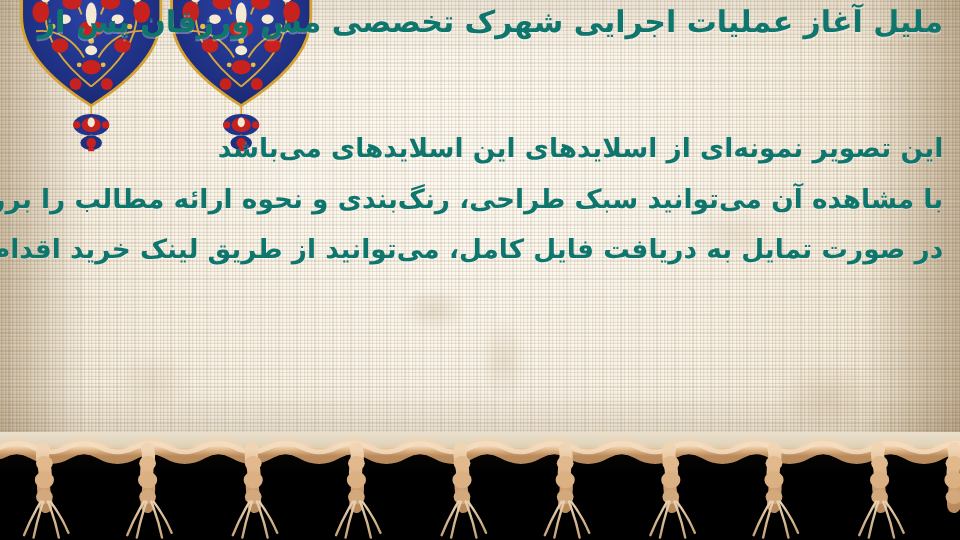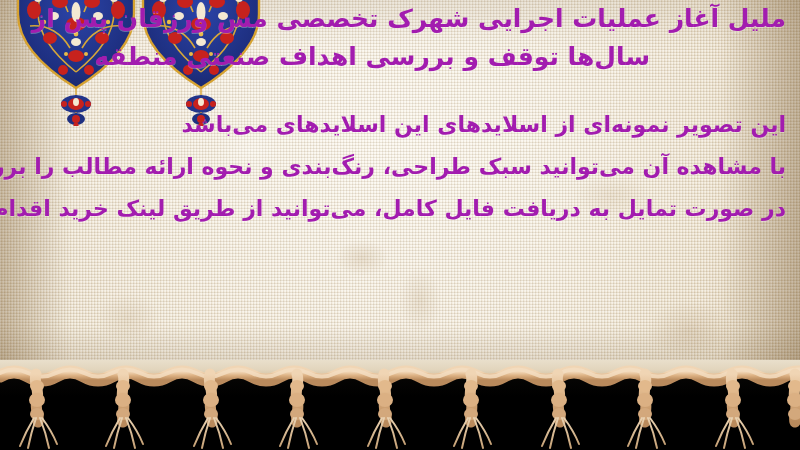--- a/index.html
+++ b/index.html
@@ -80,21 +80,21 @@
   .orn{position:absolute;}
   .orn svg{display:block;}
 
   
   .text-layer{
     position:absolute;left:0;top:0;width:800px;height:378px;
     direction:rtl;
   }
   .line{
     position:absolute;right:14px;
-    color:#a21caf;
+    color:#0f766e;
     font-weight:bold;
     white-space:nowrap;
     letter-spacing:0px;
     text-shadow:0 1px 0 rgba(255,255,255,0.30);
   }
   .head-1{top:4px;font-size:25px;}
   .head-2{top:42px;font-size:25px;right:150px;}
   .body-1{top:112px;font-size:22px;}
   .body-2{top:154px;font-size:22px;}
   .body-3{top:196px;font-size:22px;}
@@ -288,21 +288,20 @@
           <ellipse cx="68" cy="165" rx="9" ry="6" fill="#1e2f80"></ellipse>
           <ellipse cx="68" cy="165" rx="4" ry="4" fill="#c7221d"></ellipse>
           <circle cx="68" cy="171" r="2.6" fill="#c7221d"></circle>
         </g>
       </svg>
     </div>
   </div>
 
   <div class="text-layer">
     <div class="line head-1">ملیل آغاز عملیات اجرایی شهرک تخصصی مس ورزقان پس از</div>
-    <div class="line head-2">سال‌ها توقف و بررسی اهداف صنعتی منطقه</div>
 
     <div class="line body-1">این تصویر نمونه‌ای از اسلایدهای این اسلایدهای می‌باشد</div>
     <div class="line body-2">با مشاهده آن می‌توانید سبک طراحی، رنگ‌بندی و نحوه ارائه مطالب را بررسی نمایید</div>
     <div class="line body-3">در صورت تمایل به دریافت فایل کامل، می‌توانید از طریق لینک خرید اقدام فرمایید</div>
   </div>
 
   <div class="fringe-zone">
     <div class="cloth-above"></div>
     <div class="black-band"></div>
 

